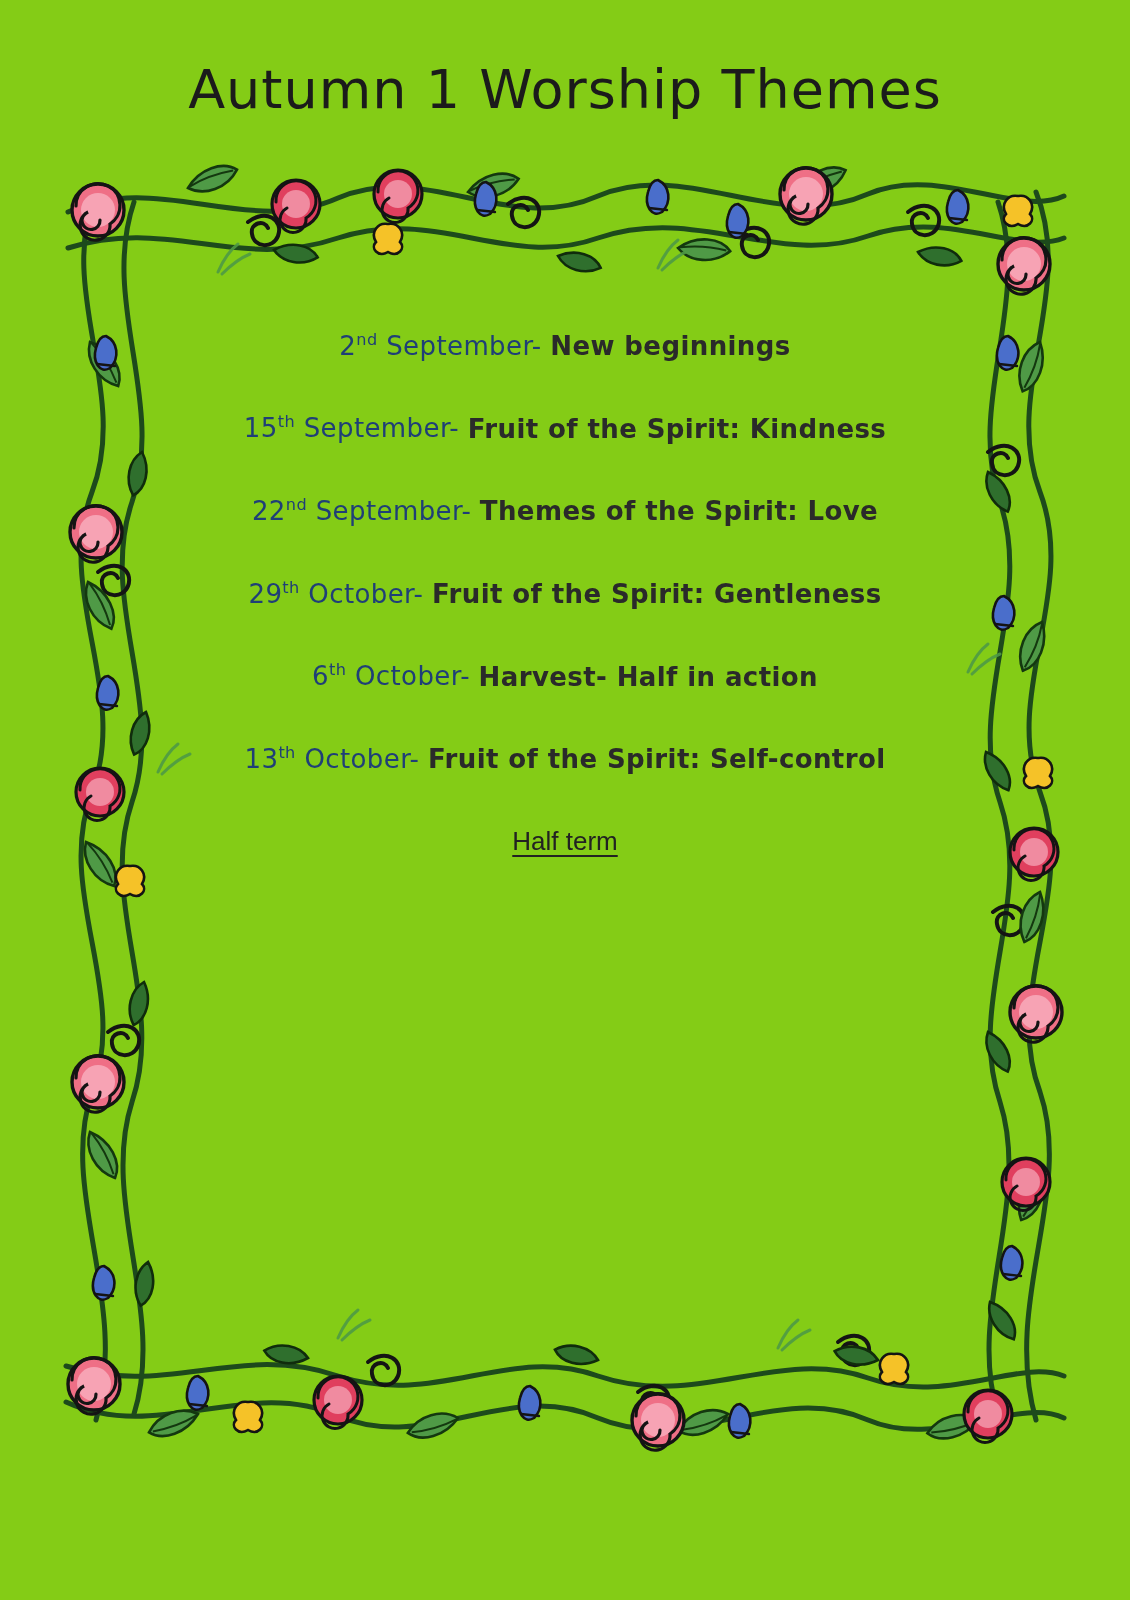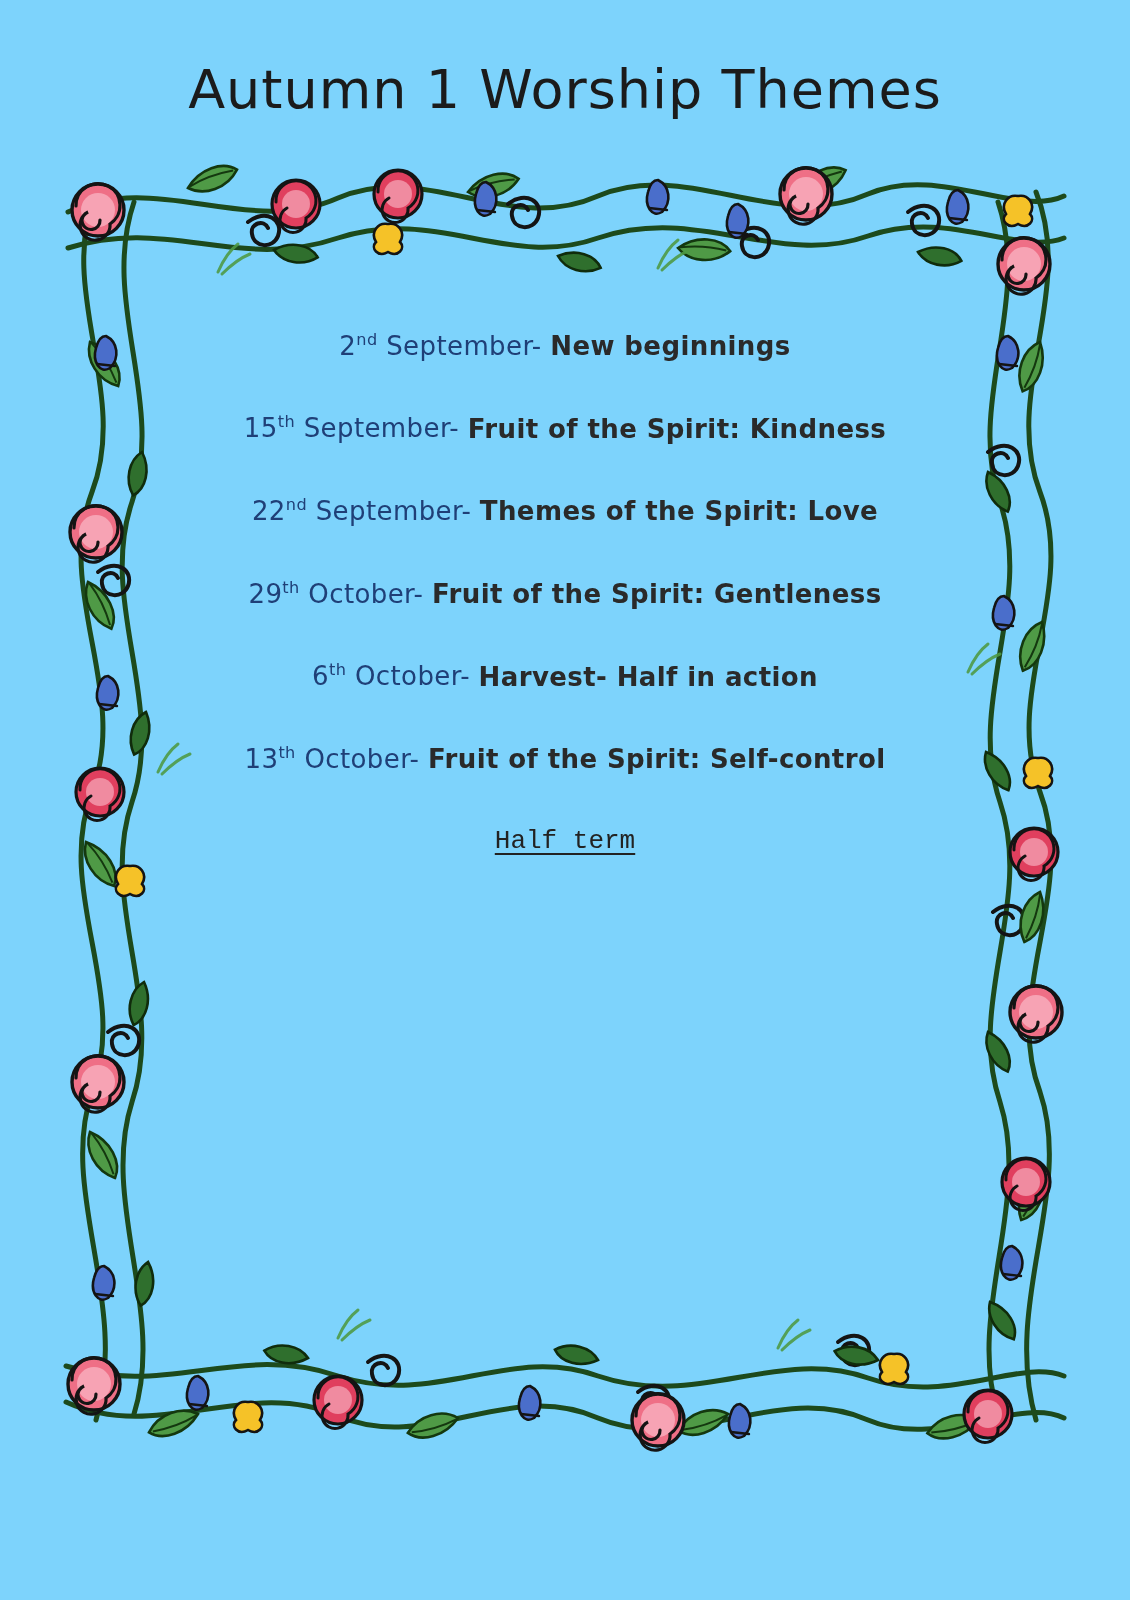--- a/index.html
+++ b/index.html
@@ -11,21 +11,21 @@
     width: 1130px;
     height: 1600px;
     position: relative;
     overflow: hidden;
     font-family: "DejaVu Sans", sans-serif;
   }
 
   .page {
     position: absolute;
     inset: 0;
-    background: #7dd3fc;
+    background: #84cc16;
   }
 
   .page-title {
     position: absolute;
     top: 58px;
     left: 0;
     width: 100%;
     text-align: center;
     font-family: "DejaVu Sans", sans-serif;
     font-size: 54px;
@@ -70,21 +70,21 @@
   }
   .theme-line .date sup {
     font-size: 0.62em;
     vertical-align: super;
   }
   .theme-line .text {
     color: #2a2a2a;
     font-weight: bold;
   }
   .half-term {
-    font-family: Liberation Mono, monospace;
+    font-family: Liberation Sans, sans-serif;
     font-size: 26px;
     color: #222222;
     text-decoration: underline;
     text-underline-offset: 5px;
     margin-top: 20px;
   }
 </style>
 </head>
 <body>
 

